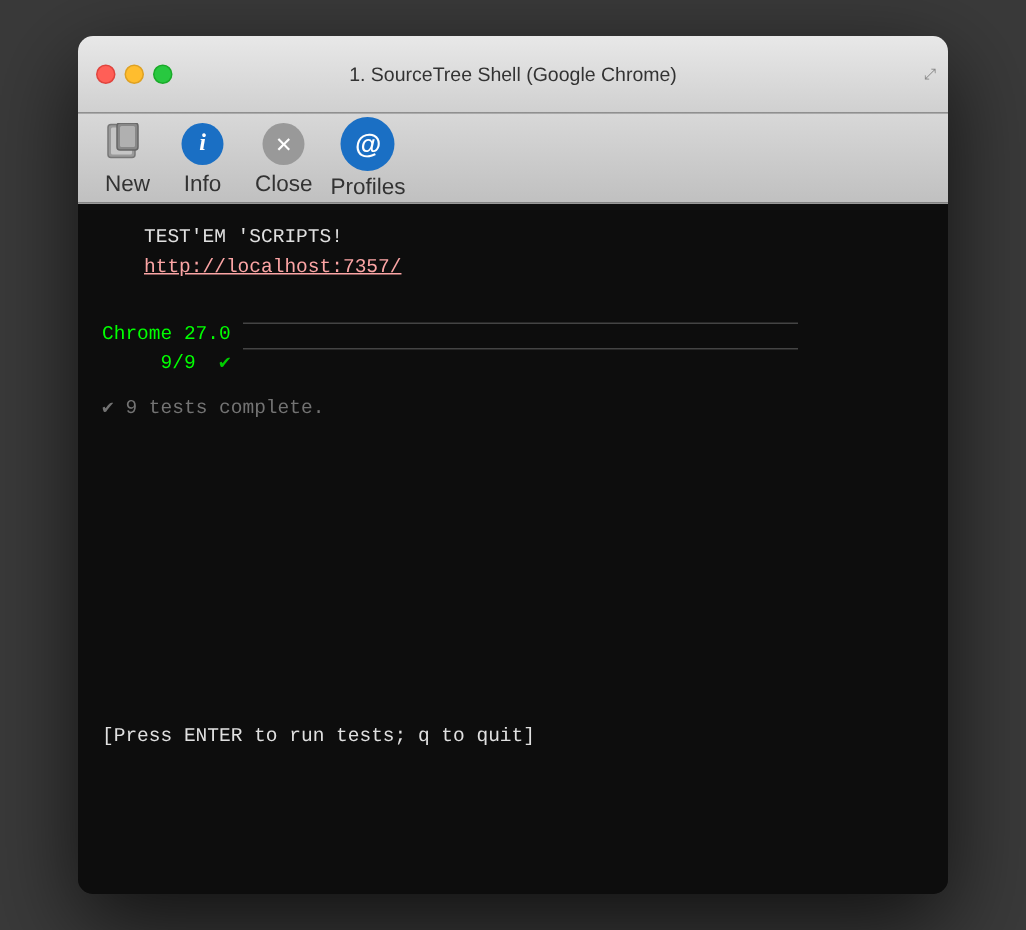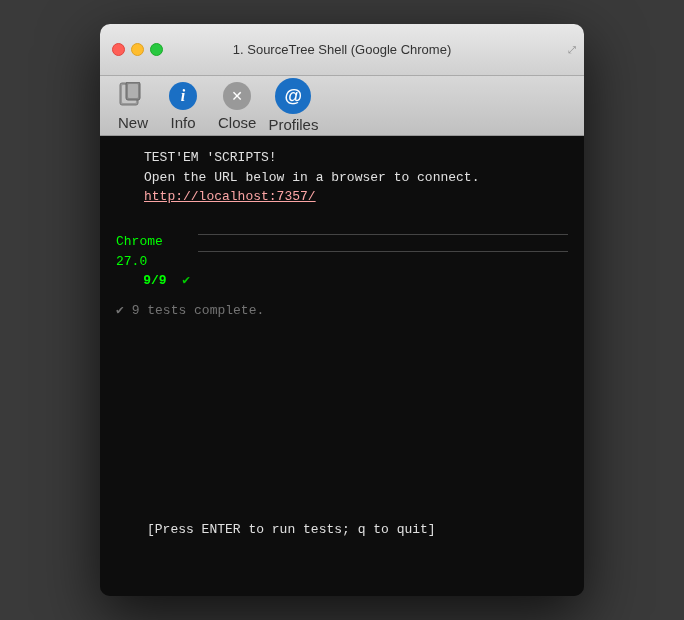--- a/index.html
+++ b/index.html
@@ -8,21 +8,21 @@
       background: #3a3a3a;
       display: flex;
       justify-content: center;
       align-items: center;
       width: 684px;
       height: 620px;
       font-family: -apple-system, sans-serif;
     }
 
     .window {
-      width: 484px;
+      width: 580px;
       background: #1a1a1a;
       border-radius: 10px;
       box-shadow: 0 20px 60px rgba(0,0,0,0.7);
       overflow: hidden;
     }
 
     .titlebar {
       background: linear-gradient(to bottom, #e8e8e8, #d0d0d0);
       height: 52px;
       display: flex;
@@ -199,21 +199,20 @@
 
     .chrome-name {
       color: #00ff00;
       font-size: 13px;
     }
 
     .chrome-score {
       color: #00ff00;
       font-size: 13px;
       padding-left: 4px;
-      font-weight: bold;
     }
 
     .checkmark {
       color: #00cc00;
     }
 
     .progress-bar-container {
       display: inline-block;
       margin-left: 8px;
       vertical-align: top;
@@ -293,21 +292,20 @@
     <div class="profiles-btn">
       <div class="icon-profiles">@</div>
       <span class="toolbar-btn-label">Profiles</span>
     </div>
 
   </div>
 
   <div class="terminal">
 
     <span class="terminal-line">TEST'EM 'SCRIPTS!</span>
-    <span class="terminal-line">Open the URL below in a browser to connect.</span>
     <span class="terminal-line">
       <a class="terminal-link">http://localhost:7357/</a>
     </span>
 
     <br>
 
     
     <div class="chrome-box">
       <div class="chrome-label-col">
         <span class="chrome-name">Chrome 27.0</span>
@@ -316,17 +314,17 @@
           &nbsp;<span class="checkmark">✔</span>
         </span>
       </div>
       <div class="progress-bar-container">
         <div class="progress-bar"></div>
       </div>
     </div>
 
     <div class="tests-complete">✔ 9 tests complete.</div>
 
-    <div class="press-enter" style="margin-top: 200px; margin-left: 31px;">[Press ENTER to run tests; q to quit]</div>
+    <div class="press-enter" style="margin-top: 200px;">[Press ENTER to run tests; q to quit]</div>
 
   </div>
 
 </div>
 
 </body></html>

